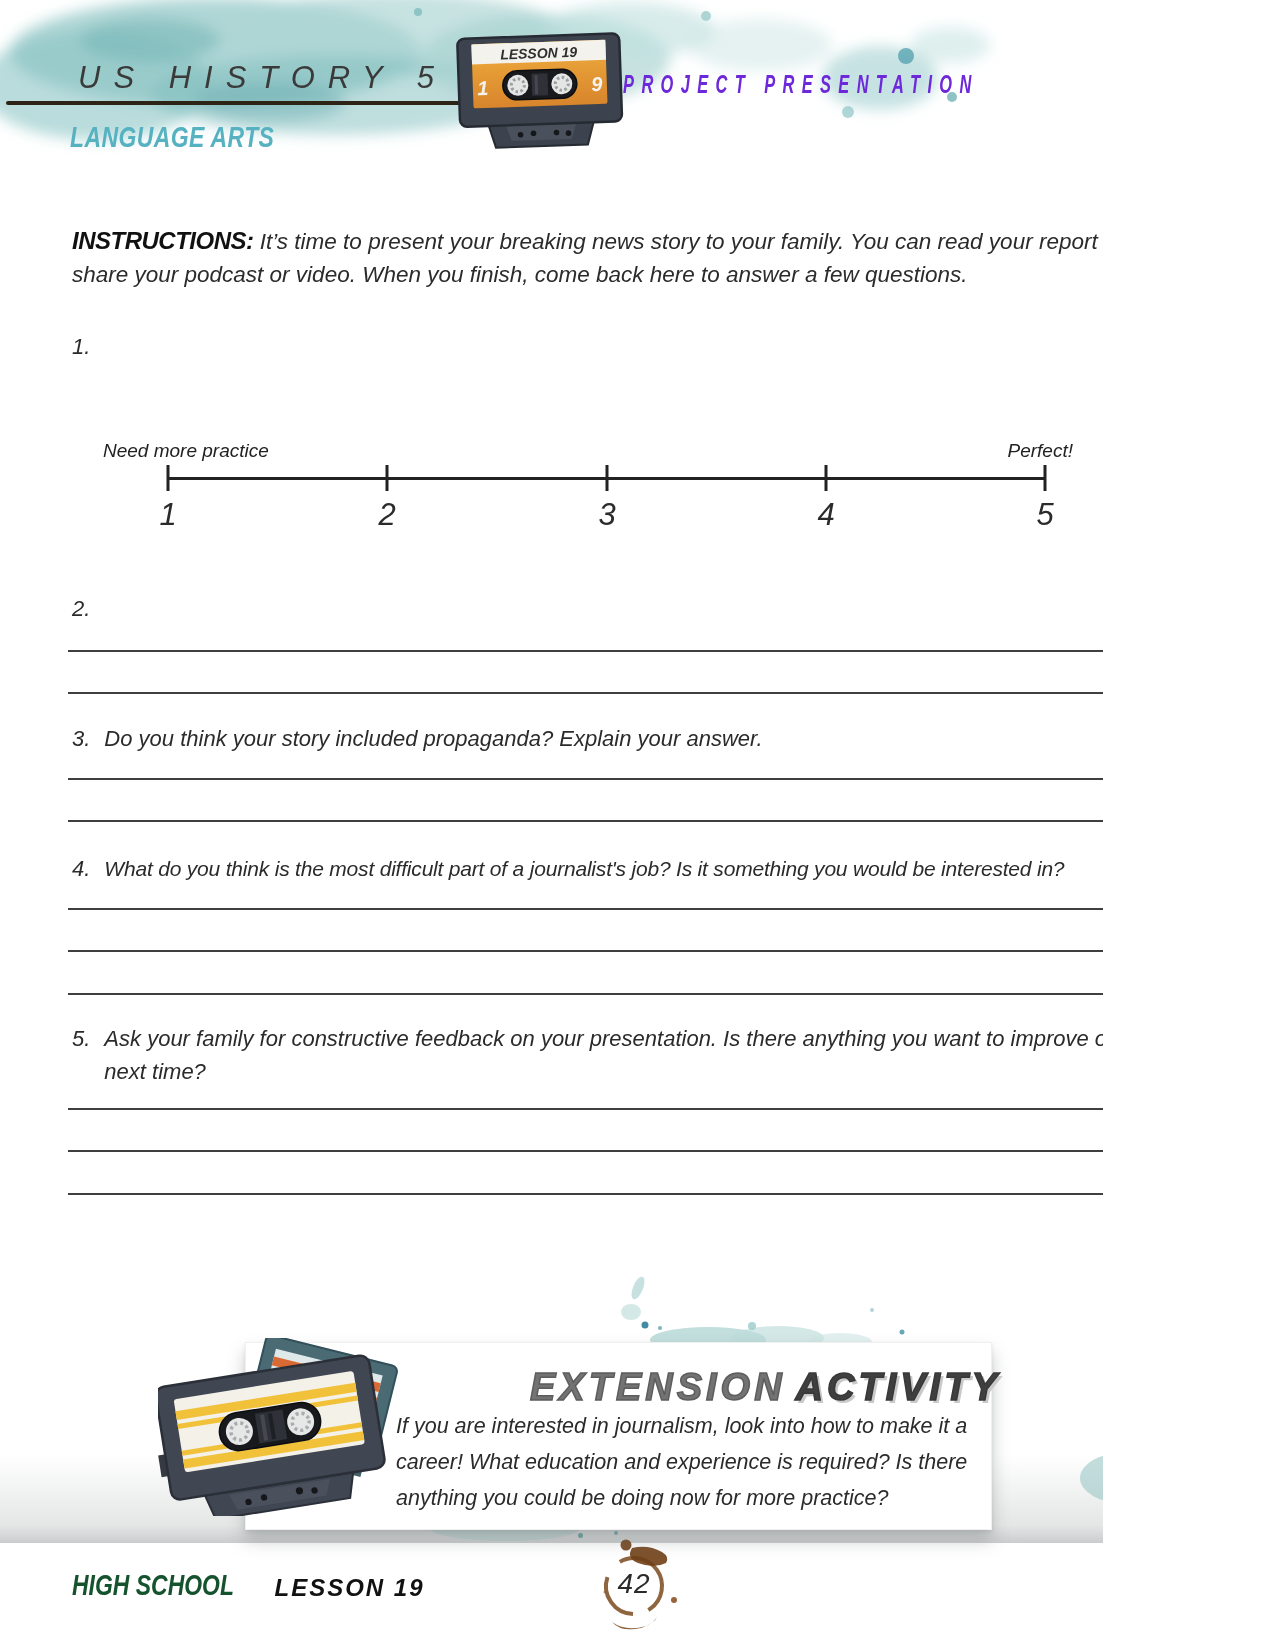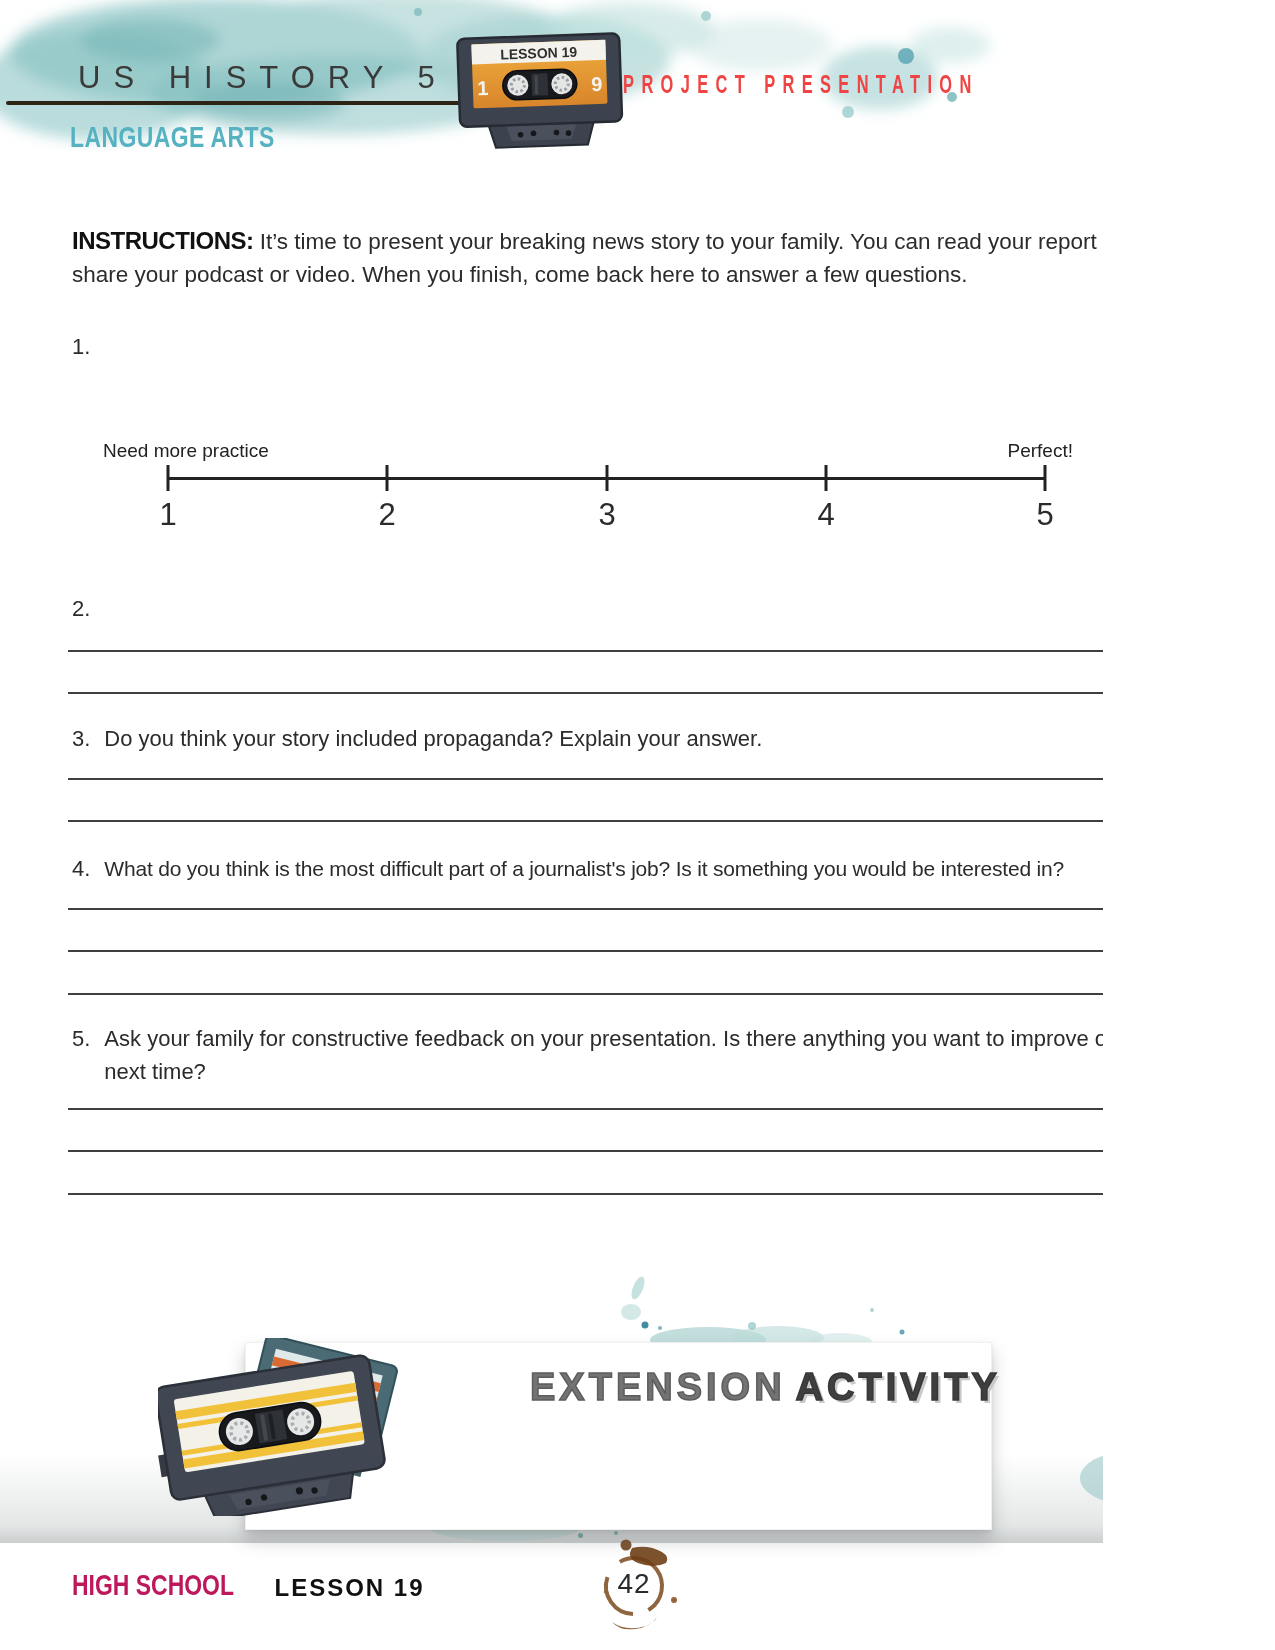--- a/index.html
+++ b/index.html
@@ -3,20 +3,21 @@
 <meta charset="utf-8">
 <style>
   html,body{margin:0;padding:0;background:#ffffff;}
   .page{
     position:relative;
     width:1103px;height:1650px;
     background:#ffffff;
     overflow:hidden;
     font-family:"Liberation Sans", sans-serif;
     color:#2e2e2e;
+    font-style:italic;
   }
   .abs{position:absolute;}
 
   
   .course-title{
     left:78px;top:60px;
     font-size:31px;font-weight:500;letter-spacing:13px;
     color:#3a3a3a;white-space:nowrap;z-index:3;
   }
   .header-rule{
@@ -24,21 +25,21 @@
     background:#2e2416;border-radius:2px;z-index:2;
   }
   .subject{
     left:70px;top:120px;z-index:3;
     font-size:28px;font-weight:700;color:#56b1c0;
     letter-spacing:0.5px;white-space:nowrap;
   }
   .subject>span{display:inline-block;transform:scale(0.82,1.08);transform-origin:left top;}
   .page-title{
     right:124px;top:70px;text-align:right;z-index:3;
-    font-size:20px;font-weight:600;letter-spacing:9px;color:#ef4444;white-space:nowrap;
+    font-size:20px;font-weight:600;letter-spacing:9px;color:#6d28d9;white-space:nowrap;
   }
   .page-title>span{display:inline-block;transform:scale(0.82,1.3);transform-origin:right top;}
 
   
   .instructions{
     left:72px;top:224px;width:1080px;
     font-size:22.5px;line-height:33px;color:#2b2b2b;
   }
   .ins-label{font-weight:800;letter-spacing:-0.5px;font-size:24px;color:#111;}
   .question{
@@ -79,21 +80,21 @@
   }
   .ext-title .t1{color:#737373;-webkit-text-stroke:1.5px #5d5d5d;font-weight:600;}
   .ext-title .t2{color:#3f3f3f;-webkit-text-stroke:1.5px #383838;font-weight:800;text-shadow:3px 3px 0 #c9c9c9;margin-left:10px;}
   .ext-text{
     left:396px;top:1408px;width:600px;z-index:6;
     font-size:21.5px;line-height:36px;color:#2b2b2b;
   }
 
   
   .footer-left{left:72px;top:1572px;display:flex;align-items:baseline;gap:12px;z-index:6;}
-  .footer-level{font-size:27px;font-weight:700;color:#be185d;white-space:nowrap;}
+  .footer-level{font-size:27px;font-weight:700;color:#14532d;white-space:nowrap;}
   .footer-level>span{display:inline-block;transform:scale(0.85,1.08);transform-origin:left bottom;}
   .footer-lesson{font-size:24px;font-weight:700;letter-spacing:2px;color:#111;white-space:nowrap;}
   .footer-right{right:124px;top:1574px;z-index:6;font-size:22px;font-weight:700;letter-spacing:6px;color:#111;white-space:nowrap;}
   .footer-right>span{display:inline-block;transform:scale(0.9,1.15);transform-origin:right bottom;}
   .page-number{
     left:604px;top:1568px;width:60px;text-align:center;z-index:6;
     font-size:28px;font-weight:400;color:#2b2b2b;letter-spacing:1px;
   }
 </style>
 </head>
@@ -233,20 +234,21 @@
   <div class="abs teal-blob" style="left:605px;top:1463px;width:100px;height:32px;background:rgba(137,190,190,0.55);"></div>
   <div class="abs teal-blob" style="left:1080px;top:1452px;width:95px;height:52px;background:rgba(137,190,190,0.5);"></div>
   <div class="abs teal-blob" style="left:430px;top:1515px;width:150px;height:26px;background:rgba(160,200,200,0.4);"></div>
   <div class="abs teal-blob" style="left:578px;top:1533px;width:5px;height:5px;background:rgba(80,150,150,0.8);"></div>
   <div class="abs teal-blob" style="left:614px;top:1531px;width:4px;height:4px;background:rgba(80,150,150,0.7);"></div>
 
   <div class="abs ext-box"></div>
   <div class="abs ext-title">
     <span class="t1">EXTENSION</span><span class="t2">ACTIVITY</span>
   </div>
+  <div class="abs ext-text">If you are interested in journalism, look into how to make it a career! What education and experience is required? Is there anything you could be doing now for more practice?</div>
 
   <svg class="abs" style="left:158px;top:1338px;z-index:5;" width="245" height="178" viewBox="0 0 245 178">
 
     <g transform="rotate(14 150 60)">
       <rect x="95" y="8" width="135" height="90" rx="6" fill="#4a6a74" stroke="#32505a" stroke-width="2"></rect>
       <rect x="107" y="20" width="110" height="64" fill="#dfe9ea"></rect>
       <rect x="107" y="28" width="110" height="9" fill="#d96a33"></rect>
       <rect x="107" y="43" width="110" height="9" fill="#d96a33"></rect>
       <rect x="107" y="58" width="110" height="9" fill="#e07038"></rect>
       <rect x="107" y="70" width="110" height="8" fill="#b8d8dc"></rect>

